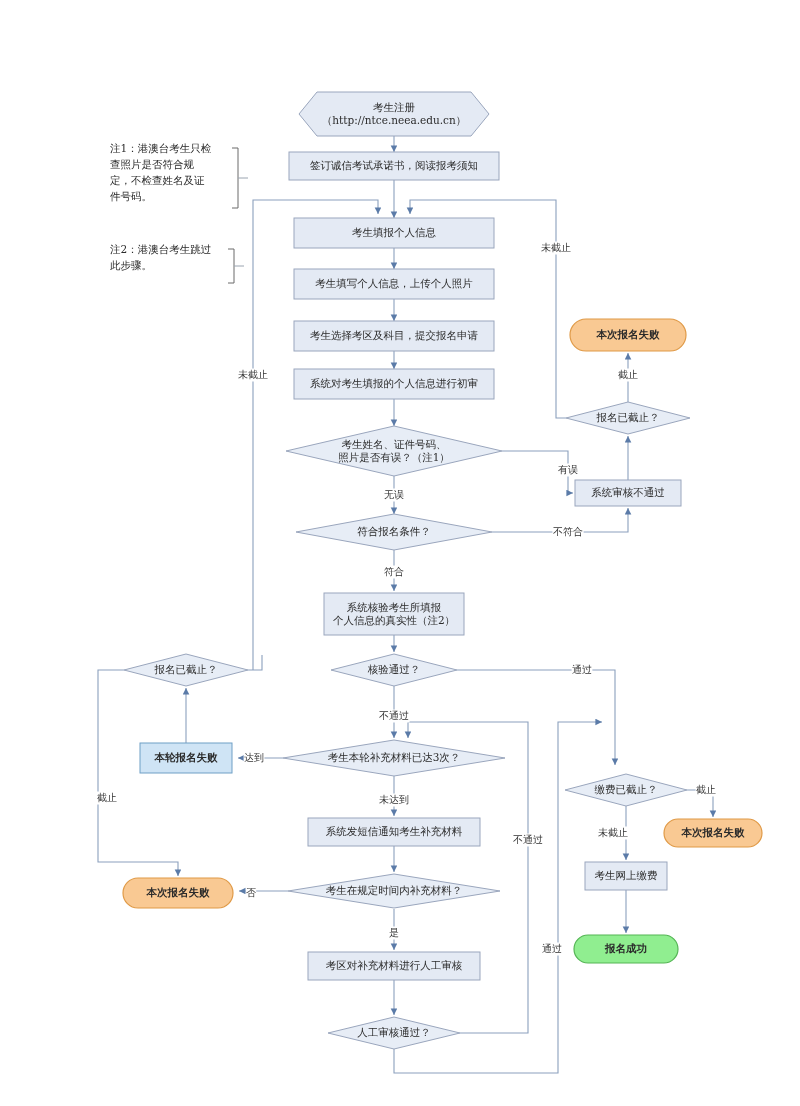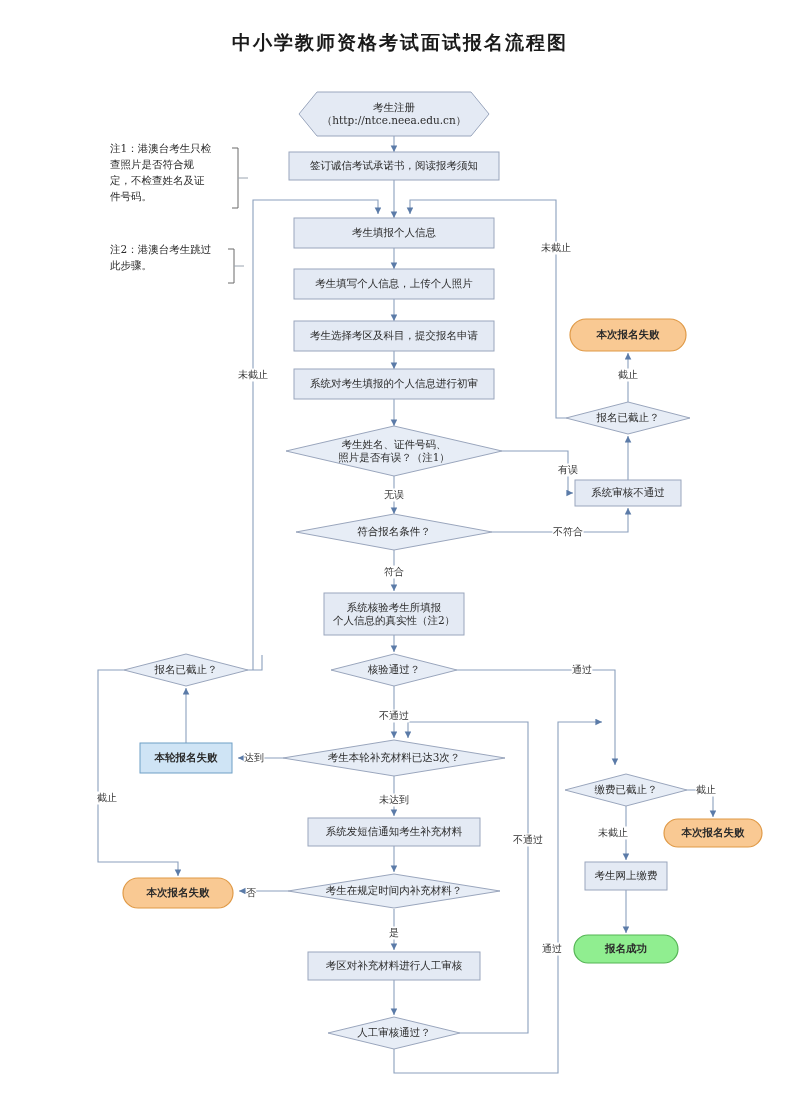--- a/index.html
+++ b/index.html
@@ -26,21 +26,20 @@
   }
   .edge{fill:none;stroke:#8ba0bd;stroke-width:1.1;}
   .edge-plain{fill:none;stroke:#9aa4b0;stroke-width:1;}
   .bracket{fill:none;stroke:#6a6a6a;stroke-width:1;}
 </style>
 </head>
 <body>
 
 <div id="sheet">
 
-  <div id="title">中小学教师资格考试面试报名流程图</div>
 
   <svg id="chart" viewBox="0 0 800 1106">
     <defs>
       <marker id="arr" markerWidth="7" markerHeight="7" refX="6" refY="3" orient="auto">
         <path d="M0,0 L6,3 L0,6 z" fill="#5b7ba8"></path>
       </marker>
     </defs>
 
     <g id="edges">
 

